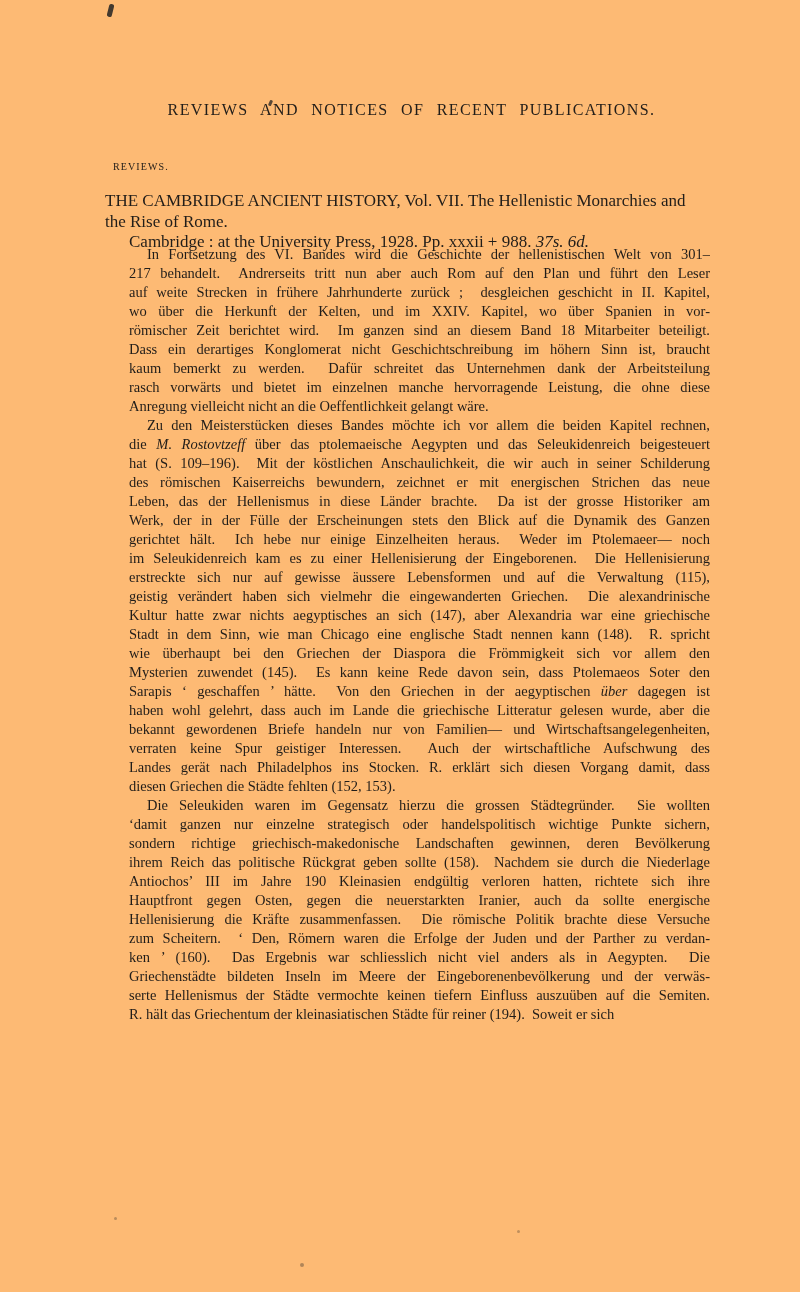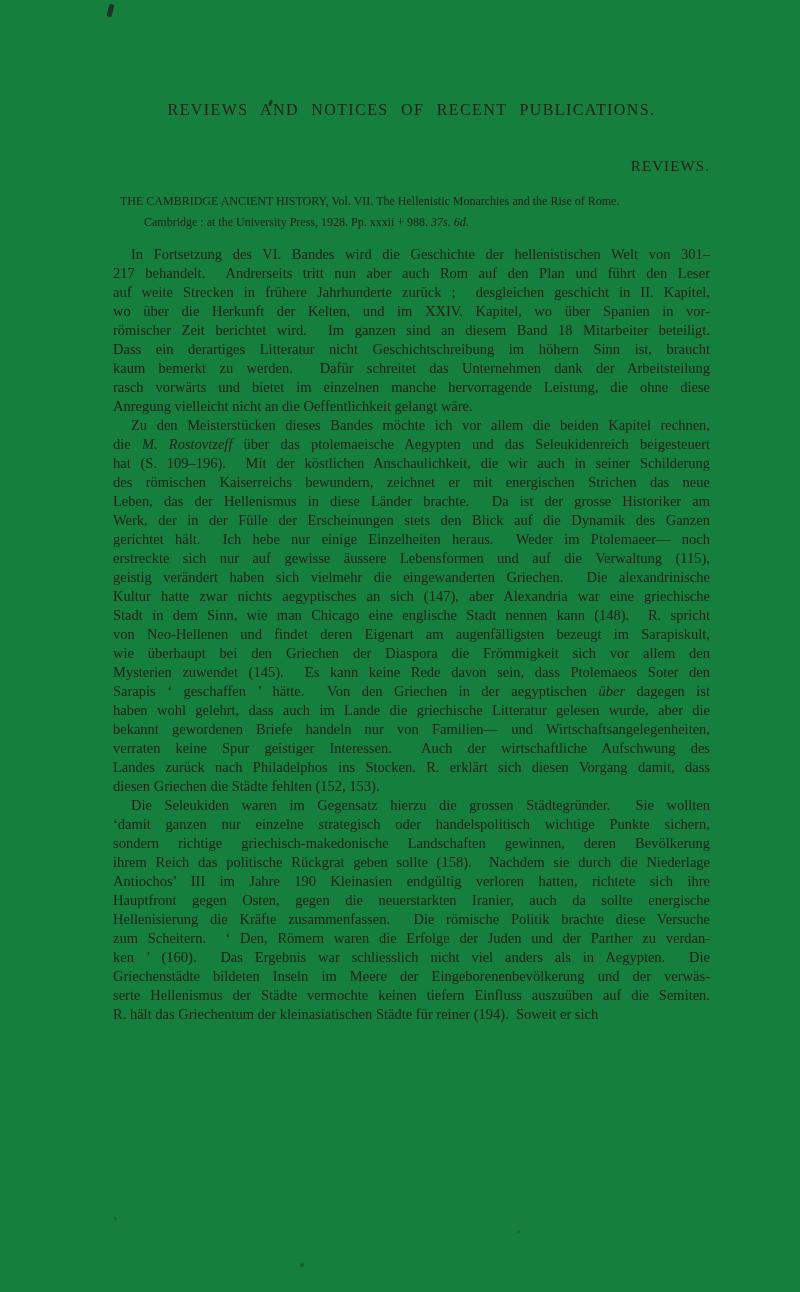--- a/index.html
+++ b/index.html
@@ -4,21 +4,21 @@
 <style>
   html, body {
     margin: 0;
     padding: 0;
     background: #ffffff;
   }
   #page {
     position: relative;
     width: 800px;
     height: 1292px;
-    background: #15803d;
+    background: #fdba74;
     overflow: hidden;
     font-family: "Liberation Serif", "DejaVu Serif", serif;
     color: #211d19;
   }
   .doc-header {
     position: absolute;
     top: 101px;
     left: 113px;
     width: 597px;
     text-align: center;
@@ -26,50 +26,51 @@
     line-height: 18px;
     letter-spacing: 1.4px;
     word-spacing: 7px;
     white-space: nowrap;
   }
   .section-heading {
     position: absolute;
     top: 159px;
     left: 113px;
     width: 597px;
-    text-align: right;
-    font-size: 15px;
+    text-align: left;
+    font-size: 10px;
     line-height: 15px;
     letter-spacing: 1.1px;
   }
   .citation {
     position: absolute;
     top: 191px;
-    left: 120px;
+    left: 105px;
     width: 600px;
-    font-size: 12px;
+    font-size: 17px;
     line-height: 20.5px;
   }
   .citation .cit-line-2 {
     padding-left: 24px;
   }
   .review-body {
     position: absolute;
     top: 245px;
     left: 113px;
     width: 597px;
     font-size: 14.5px;
   }
   .line {
     height: 19px;
     line-height: 19px;
     text-align: justify;
     text-align-last: justify;
     white-space: pre-wrap;
     overflow: hidden;
+    margin-left: 16px;
   }
   .line.first {
     text-indent: 18px;
   }
   .line.last {
     text-align-last: left;
     font-family: Liberation Serif, serif;
   }
   
   .artifact {
@@ -96,45 +97,45 @@
     <div class="cit-line-2">Cambridge :  at the University Press, 1928.  Pp. xxxii + 988.  <i>37s. 6d.</i></div>
   </div>
 
   <div class="review-body">
       <div>
         <div class="line first">In Fortsetzung des VI. Bandes wird die Geschichte der hellenistischen Welt von 301–</div>
         <div class="line">217 behandelt.  Andrerseits tritt nun aber auch Rom auf den Plan und führt den Leser</div>
         <div class="line">auf weite Strecken in frühere Jahrhunderte zurück ;  desgleichen geschicht in II. Kapitel,</div>
         <div class="line">wo über die Herkunft der Kelten, und im XXIV. Kapitel, wo über Spanien in vor-</div>
         <div class="line">römischer Zeit berichtet wird.  Im ganzen sind an diesem Band 18 Mitarbeiter beteiligt.</div>
-        <div class="line">Dass ein derartiges Litteratur nicht Geschichtschreibung im höhern Sinn ist, braucht</div>
+        <div class="line">Dass ein derartiges Konglomerat nicht Geschichtschreibung im höhern Sinn ist, braucht</div>
         <div class="line">kaum bemerkt zu werden.  Dafür schreitet das Unternehmen dank der Arbeitsteilung</div>
         <div class="line">rasch vorwärts und bietet im einzelnen manche hervorragende Leistung, die ohne diese</div>
         <div class="line last">Anregung vielleicht nicht an die Oeffentlichkeit gelangt wäre.</div>
       </div>
       <div>
         <div class="line first">Zu den Meisterstücken dieses Bandes möchte ich vor allem die beiden Kapitel rechnen,</div>
         <div class="line">die <i>M. Rostovtzeff</i> über das ptolemaeische Aegypten und das Seleukidenreich beigesteuert</div>
         <div class="line">hat (S. 109–196).  Mit der köstlichen Anschaulichkeit, die wir auch in seiner Schilderung</div>
         <div class="line">des römischen Kaiserreichs bewundern, zeichnet er mit energischen Strichen das neue</div>
         <div class="line">Leben, das der Hellenismus in diese Länder brachte.  Da ist der grosse Historiker am</div>
         <div class="line">Werk, der in der Fülle der Erscheinungen stets den Blick auf die Dynamik des Ganzen</div>
         <div class="line">gerichtet hält.  Ich hebe nur einige Einzelheiten heraus.  Weder im Ptolemaeer— noch</div>
+        <div class="line">im Seleukidenreich kam es zu einer Hellenisierung der Eingeborenen.  Die Hellenisierung</div>
         <div class="line">erstreckte sich nur auf gewisse äussere Lebensformen und auf die Verwaltung (115),</div>
         <div class="line">geistig verändert haben sich vielmehr die eingewanderten Griechen.  Die alexandrinische</div>
         <div class="line">Kultur hatte zwar nichts aegyptisches an sich (147), aber Alexandria war eine griechische</div>
         <div class="line">Stadt in dem Sinn, wie man Chicago eine englische Stadt nennen kann (148).  R. spricht</div>
-        <div class="line">von Neo-Hellenen und findet deren Eigenart am augenfälligsten bezeugt im Sarapiskult,</div>
         <div class="line">wie überhaupt bei den Griechen der Diaspora die Frömmigkeit sich vor allem den</div>
         <div class="line">Mysterien zuwendet (145).  Es kann keine Rede davon sein, dass Ptolemaeos Soter den</div>
         <div class="line">Sarapis ‘ geschaffen ’ hätte.  Von den Griechen in der aegyptischen <i>über</i> dagegen ist</div>
         <div class="line">haben wohl gelehrt, dass auch im Lande die griechische Litteratur gelesen wurde, aber die</div>
         <div class="line">bekannt gewordenen Briefe handeln nur von Familien— und Wirtschaftsangelegenheiten,</div>
         <div class="line">verraten keine Spur geistiger Interessen.  Auch der wirtschaftliche Aufschwung des</div>
-        <div class="line">Landes zurück nach Philadelphos ins Stocken. R. erklärt sich diesen Vorgang damit, dass</div>
+        <div class="line">Landes gerät nach Philadelphos ins Stocken. R. erklärt sich diesen Vorgang damit, dass</div>
         <div class="line last">diesen Griechen die Städte fehlten (152, 153).</div>
       </div>
       <div>
         <div class="line first">Die Seleukiden waren im Gegensatz hierzu die grossen Städtegründer.  Sie wollten</div>
         <div class="line">‘damit ganzen nur einzelne strategisch oder handelspolitisch wichtige Punkte sichern,</div>
         <div class="line">sondern richtige griechisch-makedonische Landschaften gewinnen, deren Bevölkerung</div>
         <div class="line">ihrem Reich das politische Rückgrat geben sollte (158).  Nachdem sie durch die Niederlage</div>
         <div class="line">Antiochos’ III im Jahre 190 Kleinasien endgültig verloren hatten, richtete sich ihre</div>
         <div class="line">Hauptfront gegen Osten, gegen die neuerstarkten Iranier, auch da sollte energische</div>
         <div class="line">Hellenisierung die Kräfte zusammenfassen.  Die römische Politik brachte diese Versuche</div>

